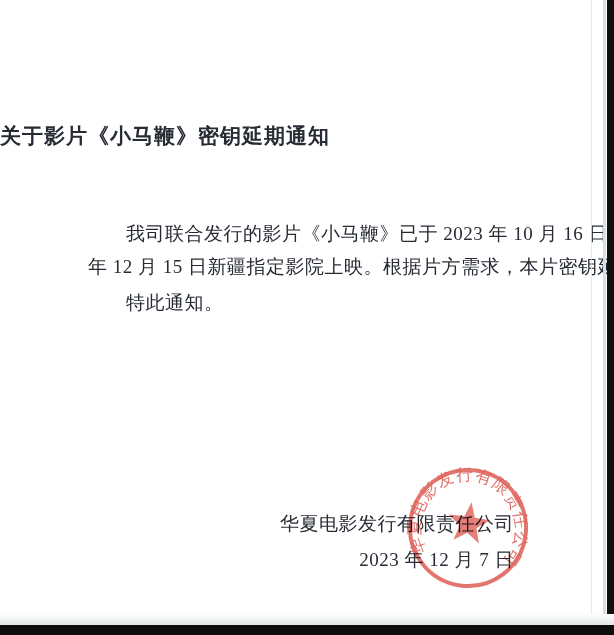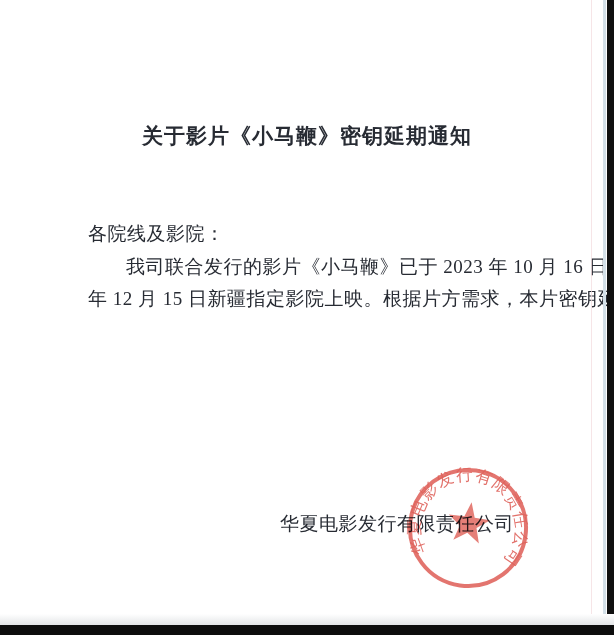--- a/index.html
+++ b/index.html
@@ -10,21 +10,21 @@
     background: var(--paper, #ffffff);
     overflow: hidden;
     font-family: "Liberation Serif", "DejaVu Serif", serif;
     color: var(--ink, #272b33);
   }
   .doc-title {
     position: absolute;
     top: 122px;
     left: 0;
     width: 614px;
-    text-align: center;
+    text-align: left;
     font-size: 21px;
     font-weight: bold;
     letter-spacing: 1px;
     color: var(--ink, #272b33);
   }
   .body-block {
     position: absolute;
     top: 218px;
     left: 88px;
     width: 450px;
@@ -81,27 +81,28 @@
   }
 </style>
 </head>
 <body>
 
 <div class="page" style="--ink: #272b33; --paper: #ffffff;">
 
   <div class="doc-title">关于影片《小马鞭》密钥延期通知</div>
 
   <div class="body-block">
-    <div class="line">各院线及影院：</div>
     <div class="line indent">我司联合发行的影片《小马鞭》已于 2023 年 10 月 16 日至 2023</div>
     <div class="line">年 12 月 15 日新疆指定影院上映。根据片方需求，本片密钥延期，延</div>
+    <div class="line indent closing-line">特此通知。</div>
   </div>
 
   <div class="signature">
     <div class="line">华夏电影发行有限责任公司</div>
+    <div class="line">2023 年 12 月 7 日</div>
   </div>
 
   <svg class="seal" viewBox="0 0 124 128">
     <g transform="rotate(8 62 64)" fill="none">
       <circle cx="62" cy="64" r="58" stroke="#dc544c" stroke-width="4" stroke-opacity="0.88"></circle>
       <path id="sealArc" d="M 24.2 93.6 A 48 48 0 1 1 99.8 93.6" fill="none"></path>
       <text font-size="16.5" fill="#dc544c" fill-opacity="0.9" font-family="Liberation Serif, DejaVu Serif, serif">
         <textPath href="#sealArc" startOffset="0" textLength="212">华夏电影发行有限责任公司</textPath>
       </text>
       <polygon points="62,38 67.2,52.9 82.9,53.2 70.4,62.7 74.9,77.8 62,68.8 49.1,77.8 53.6,62.7 41.1,53.2 56.8,52.9" fill="#dc544c" fill-opacity="0.82"></polygon>

